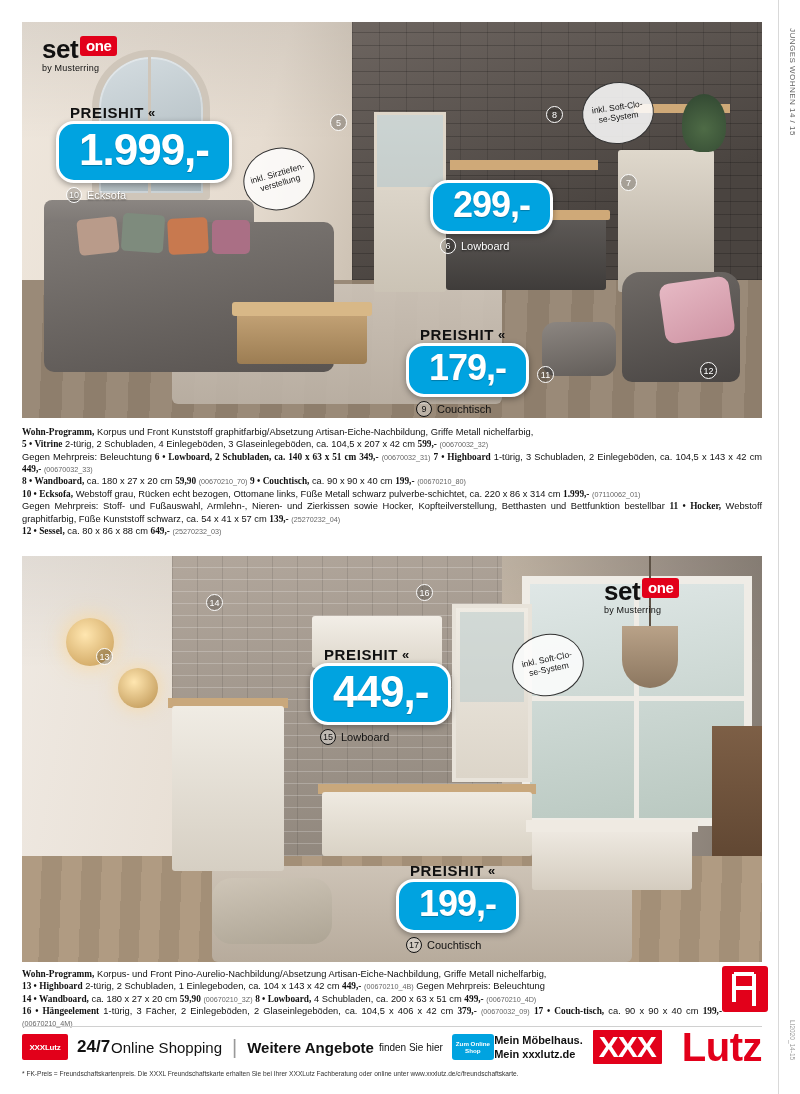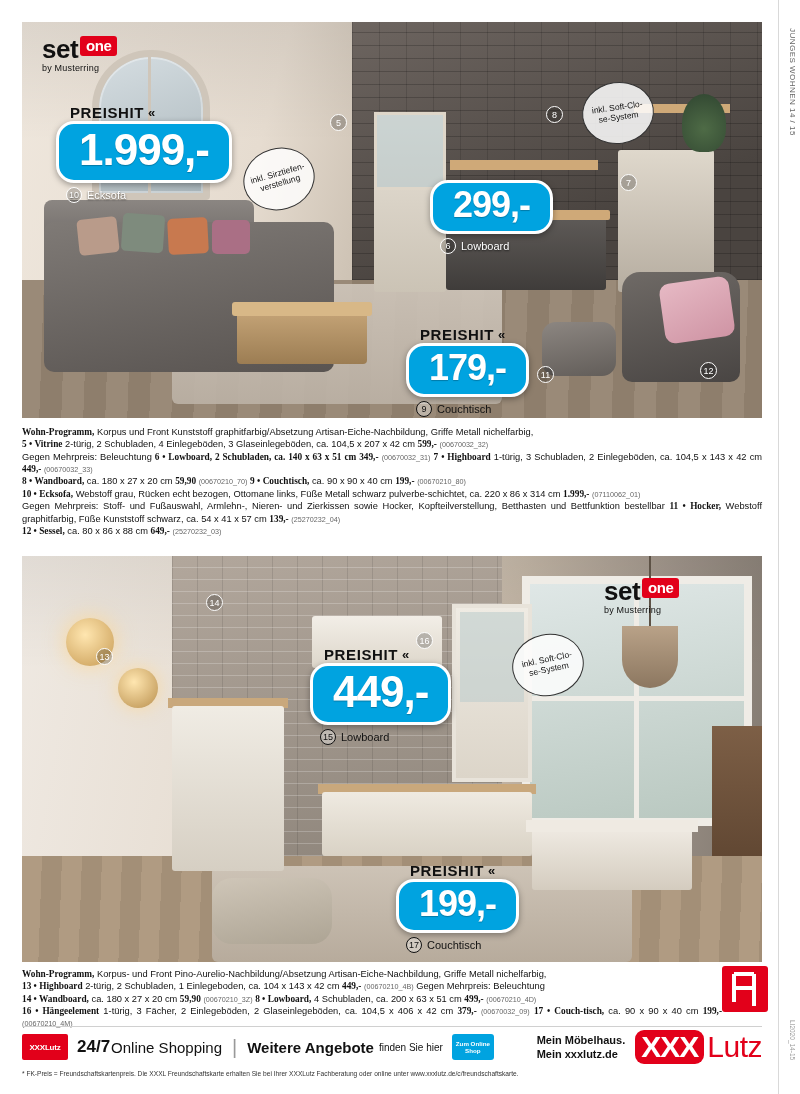--- a/index.html
+++ b/index.html
@@ -222,24 +222,24 @@
   }
   .fmein {
     margin-left:auto; font-size:11px; font-weight:700; color:#111; line-height:1.3;
     text-align:left; padding-right:10px;
   }
   .xxxlutz {
     display:flex; align-items:center;
   }
   .xxxlutz .xxx {
     background:#e2001a; color:#fff; font-size:30px; font-weight:700;
-    padding:0 6px; border-radius:9px; letter-spacing:-1px; line-height:34px;
+    padding:0 6px; border-radius:1px; letter-spacing:-1px; line-height:34px;
   }
   .xxxlutz .lutz {
-    color:#e2001a; font-size:30px; font-weight:400; line-height:34px; margin-left:3px;
+    color:#e2001a; font-size:40px; font-weight:700; line-height:34px; margin-left:20px;
     letter-spacing:-0.5px;
   }
   .chair-logo {
     position:absolute; right:24px; top:962px; width:62px; height:62px;
   }
   .footnote {
     position:absolute; left:22px; top:1070px; width:740px;
     font-size:6.6px; color:#333;
   }
   .divider {
@@ -385,21 +385,21 @@
 
   <div class="setone" style="left:604px; top:578px;">
     <div class="s1"><span>set</span><span class="one">one</span></div>
     <div class="s2">by Musterring</div>
   </div>
 
   <div class="sticker" style="left:512px; top:634px; width:72px; height:62px; transform:rotate(-12deg);">inkl. Soft-Clo-se-System</div>
 
   <div class="bubble" style="left:96px; top:648px;">13</div>
   <div class="bubble" style="left:206px; top:594px;">14</div>
-  <div class="bubble" style="left:416px; top:584px;margin-top:48px;">16</div>
+  <div class="bubble" style="left:416px; top:584px;">16</div>
 
   <div class="preishit-wrap" style="left:310px; top:646px;">
     <div class="preishit-label">
       <span>PREISHIT</span>
       <span class="arrows">«</span>
     </div>
     <div class="price-badge">
       <div class="num">449,-</div>
     </div>
     <div class="badge-caption dark">

